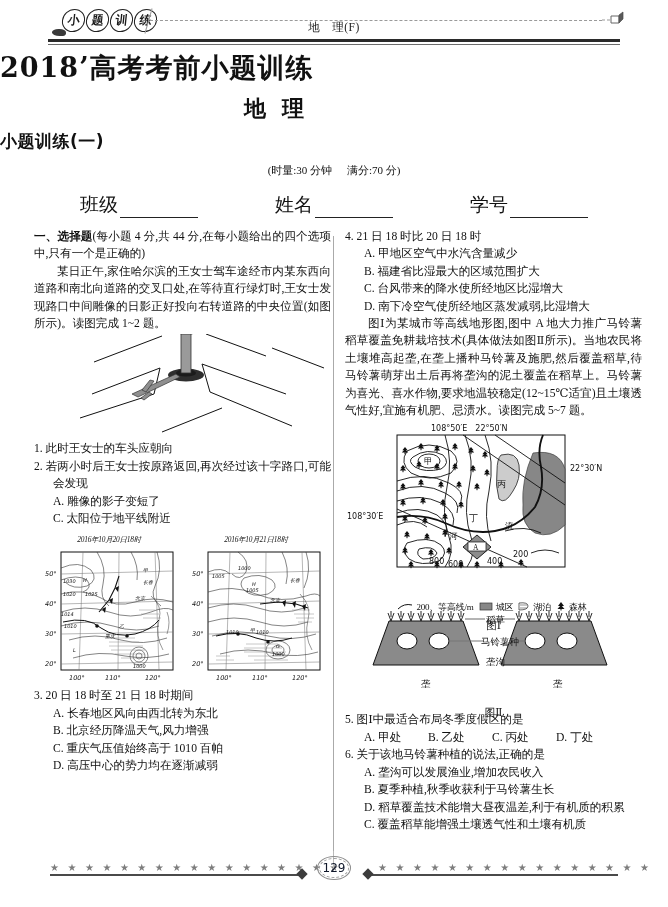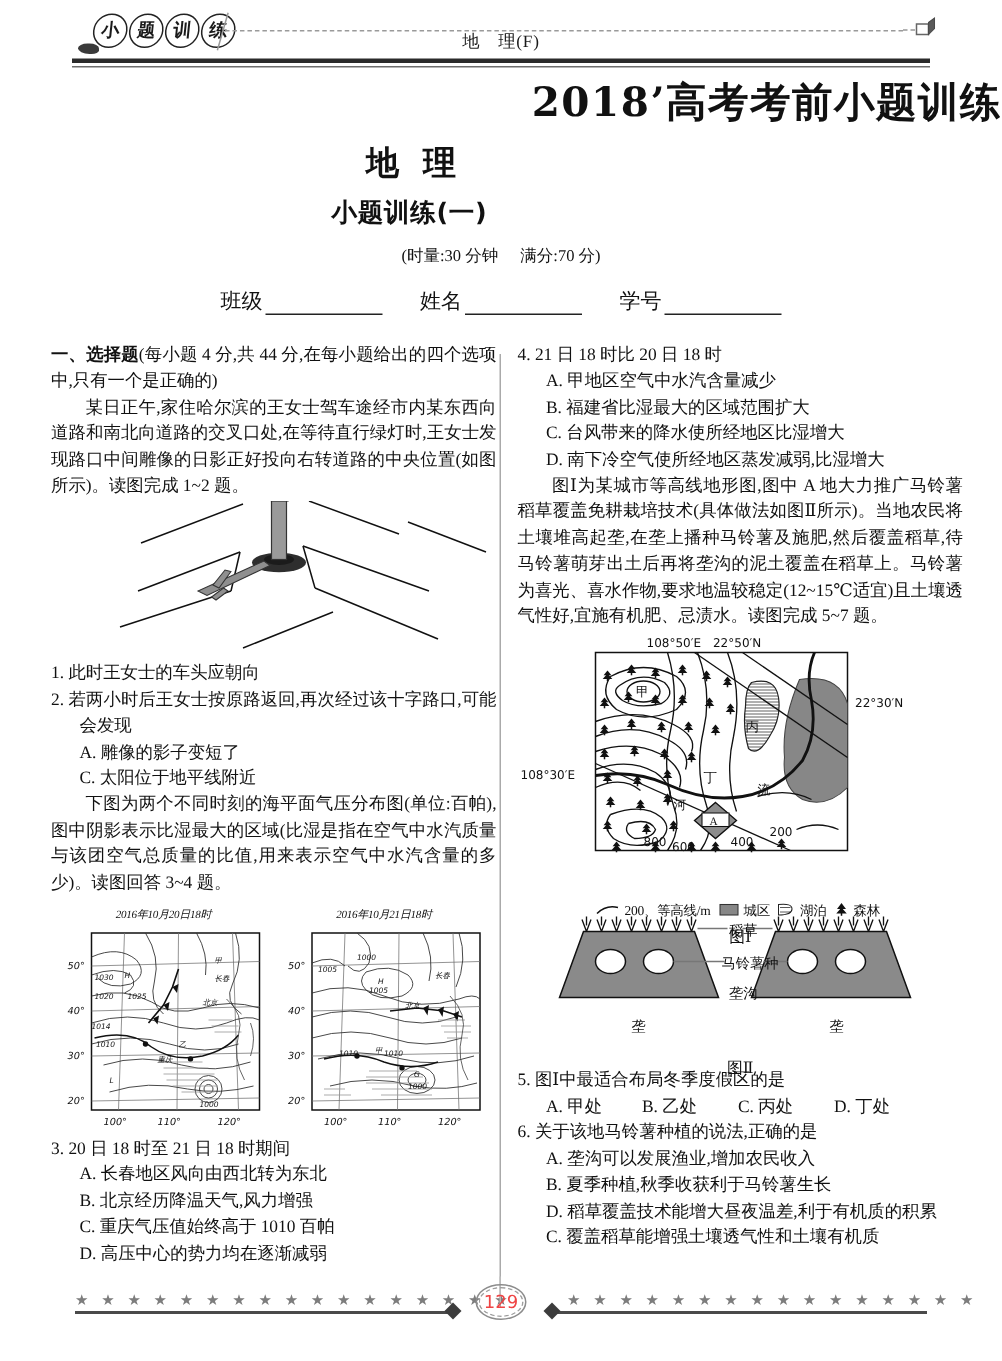--- a/index.html
+++ b/index.html
@@ -41,42 +41,42 @@
   .pen{position:absolute;left:600px;top:10px;width:24px;height:18px;}
   .runhead-title{
     position:absolute;left:0;top:20px;width:668px;text-align:center;
     font-size:11.5px;letter-spacing:.5px;color:#1a1a1a;
   }
   .rule-thick{position:absolute;left:48px;top:39px;width:572px;height:3px;background:#2b2b2b;}
   .rule-thin{position:absolute;left:48px;top:43.5px;width:572px;height:1px;background:#6d6d6d;}
 
   
   .main-title{
-    position:absolute;left:0;top:50px;width:668px;text-align:right;
+    position:absolute;left:0;top:50px;width:668px;text-align:left;
     font-size:27px;font-weight:700;letter-spacing:1px;
     font-family:"DejaVu Serif","Liberation Serif",serif;
   }
   .subject{
     position:absolute;left:0;top:94px;width:548px;text-align:center;
     font-size:22px;font-weight:700;letter-spacing:16px;text-indent:16px;
     font-family:"DejaVu Serif","Liberation Serif",serif;
   }
   .set-title{
-    position:absolute;left:0;top:130px;width:546px;text-align:center;
+    position:absolute;left:0;top:130px;width:546px;
     font-size:17px;font-weight:700;letter-spacing:.5px;
     font-family:"DejaVu Sans","Liberation Sans",sans-serif;
   }
   .meta{
     position:absolute;left:0;top:163px;width:668px;text-align:center;
     font-size:11px;
   }
   .meta span{margin:0 6px;}
   .fields{
     position:absolute;left:0;top:192px;width:668px;
-    display:flex;justify-content:center;gap:25px;font-size:14px;
+    display:flex;justify-content:center;gap:77px;font-size:19px;
   }
   .fields .fld{display:flex;align-items:flex-end;}
   .fields .fld i{font-style:normal;}
   .fields .fld u{display:inline-block;width:78px;border-bottom:1px solid #222;height:13px;margin-left:2px;}
 
   
   .col{position:absolute;top:228px;width:297px;font-size:11.6px;line-height:17.4px;text-align:justify;}
   .col.left{left:34px;}
   .col.right{left:345px;}
   .divider{position:absolute;left:333px;top:236px;width:1px;height:636px;background:#aaa;}
@@ -108,21 +108,21 @@
 
   
   .footer{position:absolute;left:0;bottom:22px;width:668px;height:34px;}
   .starbar{position:absolute;top:6px;height:22px;display:flex;align-items:center;}
   .starbar .stars{display:flex;gap:8.5px;font-size:10px;color:#7d7d7d;line-height:10px;}
   .starbar .baseline{position:absolute;left:0;top:17px;height:2px;background:#4a4a4a;}
   .diamond{position:absolute;top:13px;width:8px;height:8px;background:#3c3c3c;transform:rotate(45deg);}
   .pagenum{
     position:absolute;left:311px;top:4px;width:46px;height:26px;
     display:flex;align-items:center;justify-content:center;
-    font-size:12px;color:#ef4444;font-family:"DejaVu Sans","Liberation Sans",sans-serif;
+    font-size:12px;color:#0f172a;font-family:"DejaVu Sans","Liberation Sans",sans-serif;
   }
   .pagenum:before{
     content:"";position:absolute;inset:1px 6px;border:1.4px solid #8c8c8c;border-radius:50%;
   }
   .pagenum:after{
     content:"";position:absolute;inset:3px 8px;border:1px dashed #9e9e9e;border-radius:50%;
   }
   .pagenum span{position:relative;z-index:2;}
   .sep{position:absolute;left:333px;top:0px;width:1px;height:18px;background:#bbb;}
 </style>
@@ -218,21 +218,20 @@
         </g>
       </svg>
     </div>
 
     <p class="hang">1. 此时王女士的车头应朝向</p>
 
     <p class="hang">2. 若两小时后王女士按原路返回,再次经过该十字路口,可能会发现</p>
     <p class="opt">A. 雕像的影子变短了</p>
     <p class="opt">C. 太阳位于地平线附近</p>
 
-    <p class="ind">下图为两个不同时刻的海平面气压分布图(单位:百帕),图中阴影表示比湿最大的区域(比湿是指在空气中水汽质量与该团空气总质量的比值,用来表示空气中水汽含量的多少)。读图回答 3~4 题。</p>
 
     <div class="wxpair">
 
       <div class="wxbox">
         <div class="wxtitle">2016年10月20日18时</div>
         <svg width="141" height="132" viewBox="0 0 141 132">
           <rect x="22" y="2" width="112" height="118" fill="#fff" stroke="#111" stroke-width="1"></rect>
           <g font-size="6.5" font-family="DejaVu Sans, sans-serif" fill="#111">
             <text x="6" y="26">50°</text>
               <text x="6" y="56">40°</text>

